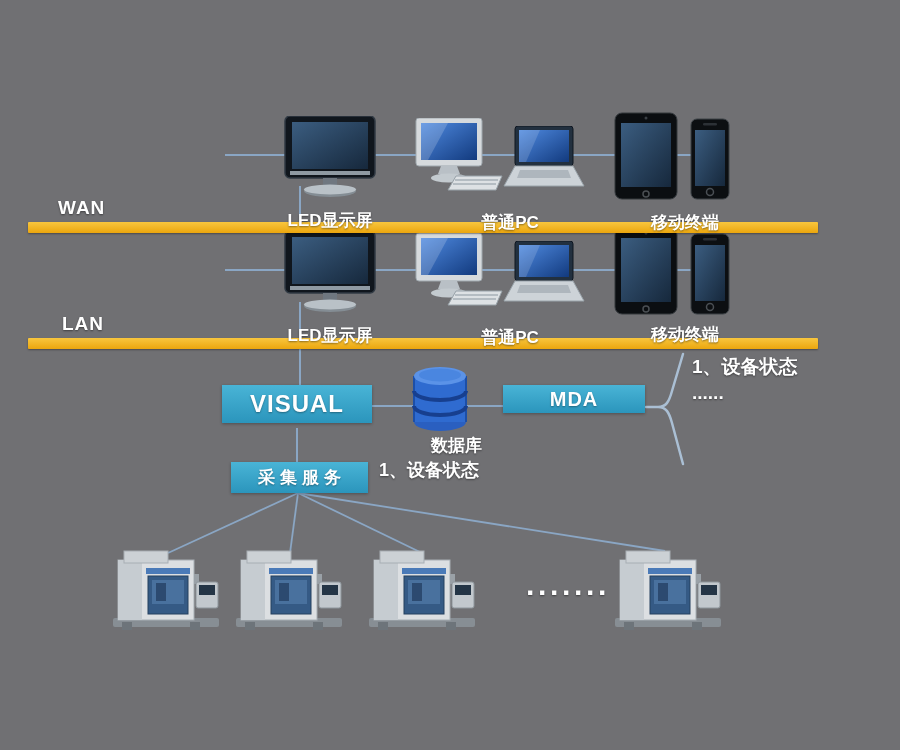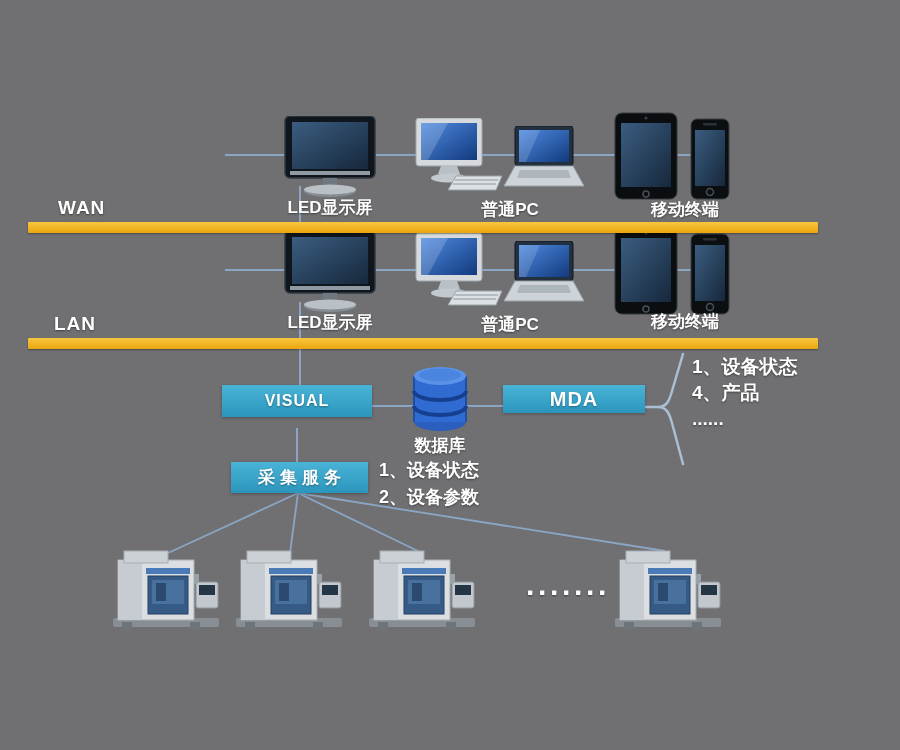--- a/index.html
+++ b/index.html
@@ -7,21 +7,21 @@
          font-family:"Liberation Sans","DejaVu Sans",sans-serif;}
   .hline,.vline{position:absolute;background:#8aa6c4;z-index:1;}
   .hline{height:2px;}
   .vline{width:2px;}
   .bar{position:absolute;left:28px;width:790px;height:11px;z-index:3;border-radius:1px;
        background:linear-gradient(180deg,#f8c63e,#eba60e);box-shadow:0 1px 2px rgba(0,0,0,.35);}
   .bar-label{position:absolute;color:#fff;font-weight:bold;font-size:19px;z-index:4;
              letter-spacing:1px;text-shadow:0 1px 2px rgba(0,0,0,.45);}
   .dev{position:absolute;z-index:2;}
   .dev-label{position:absolute;z-index:4;color:#fff;font-weight:bold;font-size:17px;
-             text-align:center;text-shadow:0 1px 2px rgba(0,0,0,.45);}
+             text-align:center;text-shadow:0 1px 2px rgba(0,0,0,.45);margin-top:13px;}
   .teal{position:absolute;z-index:4;background:linear-gradient(180deg,#49b4d6,#2b95bc);
         color:#fff;font-weight:bold;display:flex;align-items:center;justify-content:center;
         text-shadow:0 1px 2px rgba(0,0,0,.35);box-shadow:0 1px 3px rgba(0,0,0,.3);}
   .wtext{position:absolute;color:#fff;font-weight:bold;z-index:4;
          text-shadow:0 1px 2px rgba(0,0,0,.45);}
   .wlist div{white-space:nowrap;}
   svg.absline{position:absolute;z-index:1;overflow:visible;}
   .machine{position:absolute;z-index:2;}
 </style>
 </head>
@@ -149,46 +149,44 @@
 
   <svg class="dev" style="left:614px;top:227px" width="64" height="88">
       <use href="#sym-tablet"></use>
     </svg>
   <svg class="dev" style="left:690px;top:233px" width="40" height="82">
       <use href="#sym-phone"></use>
     </svg>
   <div class="dev-label" style="left:625px;top:310px;width:120px">移动终端</div>
 
   <div class="bar" style="top:338px"></div>
-  <div class="bar-label" style="left:54px;top:313px">LAN</div>
-
-  <div class="teal" style="left:222px;top:385px;width:150px;height:32px;font-size:16px;letter-spacing:1px">VISUAL</div>
+  <div class="bar-label" style="left:62px;top:313px">LAN</div>
+
+  <div class="teal" style="left:222px;top:385px;width:150px;height:38px;font-size:24px;letter-spacing:1px">VISUAL</div>
 
   <svg class="dev" style="left:412px;top:365px" width="56" height="68">
       <use href="#sym-db"></use>
     </svg>
-  <div class="wtext" style="left:398px;top:434px;width:84px;text-align:center;font-size:17px">数据库</div>
+  <div class="wtext" style="left:398px;top:434px;width:84px;text-align:right;font-size:17px">数据库</div>
 
   <div class="teal" style="left:503px;top:385px;width:142px;height:28px;font-size:20px;letter-spacing:1px">MDA</div>
 
   <svg class="absline" style="left:646px;top:344px" width="44" height="136">
     <path d="M0,63 H12 M12,63 C20,63 23,58 26,47 L37,10 M12,63 C20,63 23,68 26,79 L37,120" fill="none" stroke="#aabfd4" stroke-width="2.5" stroke-linecap="round"></path>
   </svg>
 
   <div class="wtext wlist" style="left:692px;top:354px;font-size:19px;line-height:26px">
     <div>1、设备状态</div>
-    <div>4、产品</div>
     <div>......</div>
   </div>
 
   <div class="teal" style="left:231px;top:462px;width:137px;height:31px;font-size:17px;letter-spacing:5px;padding-left:5px;box-sizing:border-box">采集服务</div>
 
   <div class="wtext wlist" style="left:379px;top:457px;font-size:18px;line-height:27px">
     <div>1、设备状态</div>
-    <div>2、设备参数</div>
   </div>
 
   <svg class="absline" style="left:0;top:489px" width="900" height="72">
     <line x1="298" y1="4" x2="168" y2="64" stroke="#8aa6c4" stroke-width="1.8"></line>
     <line x1="298" y1="4" x2="290" y2="64" stroke="#8aa6c4" stroke-width="1.8"></line>
     <line x1="298" y1="4" x2="422" y2="64" stroke="#8aa6c4" stroke-width="1.8"></line>
     <line x1="298" y1="4" x2="665" y2="62" stroke="#8aa6c4" stroke-width="1.8"></line>
   </svg>
 
   <svg class="machine" style="left:110px;top:548px" width="112" height="84">

